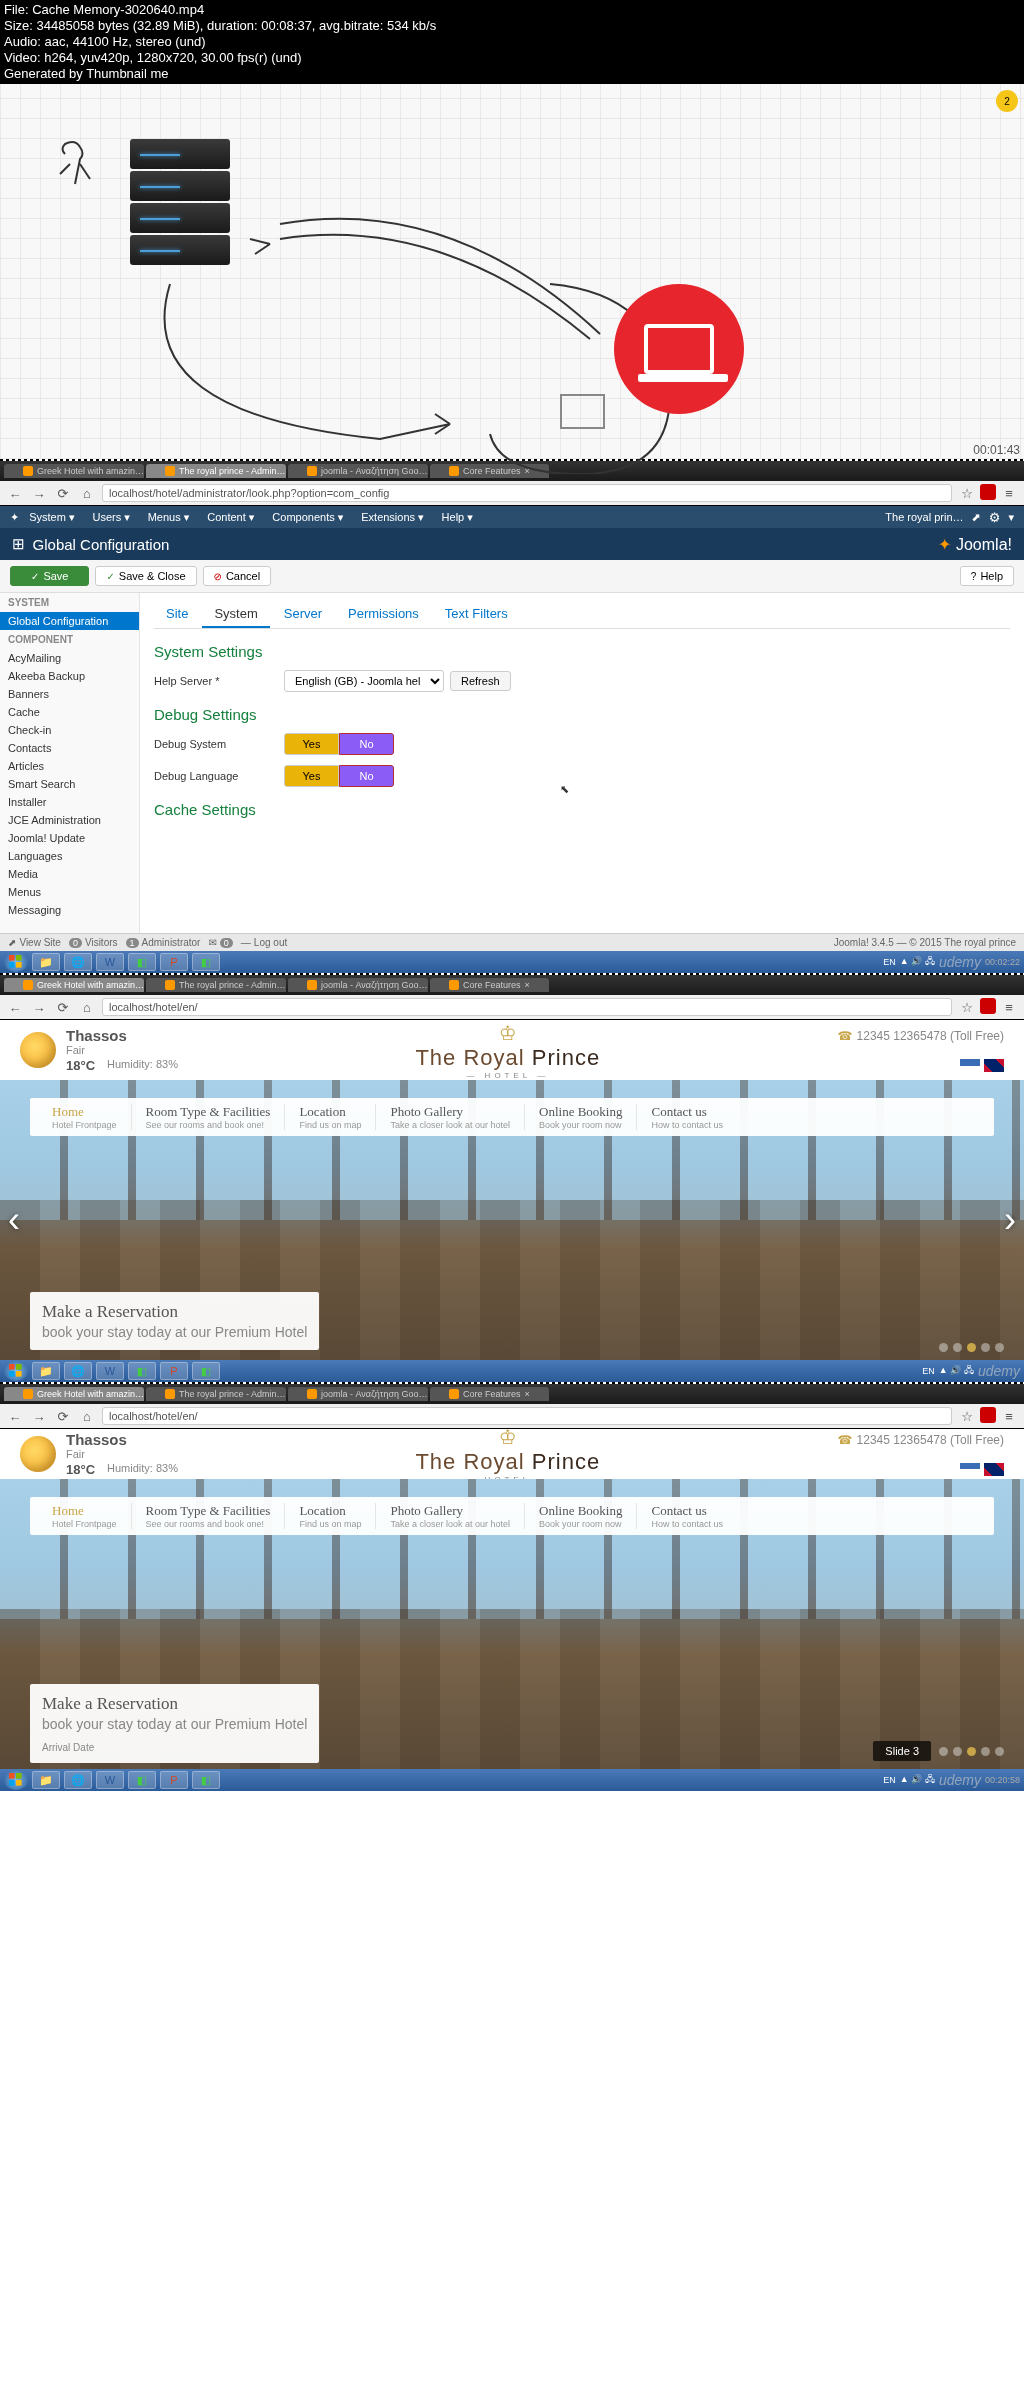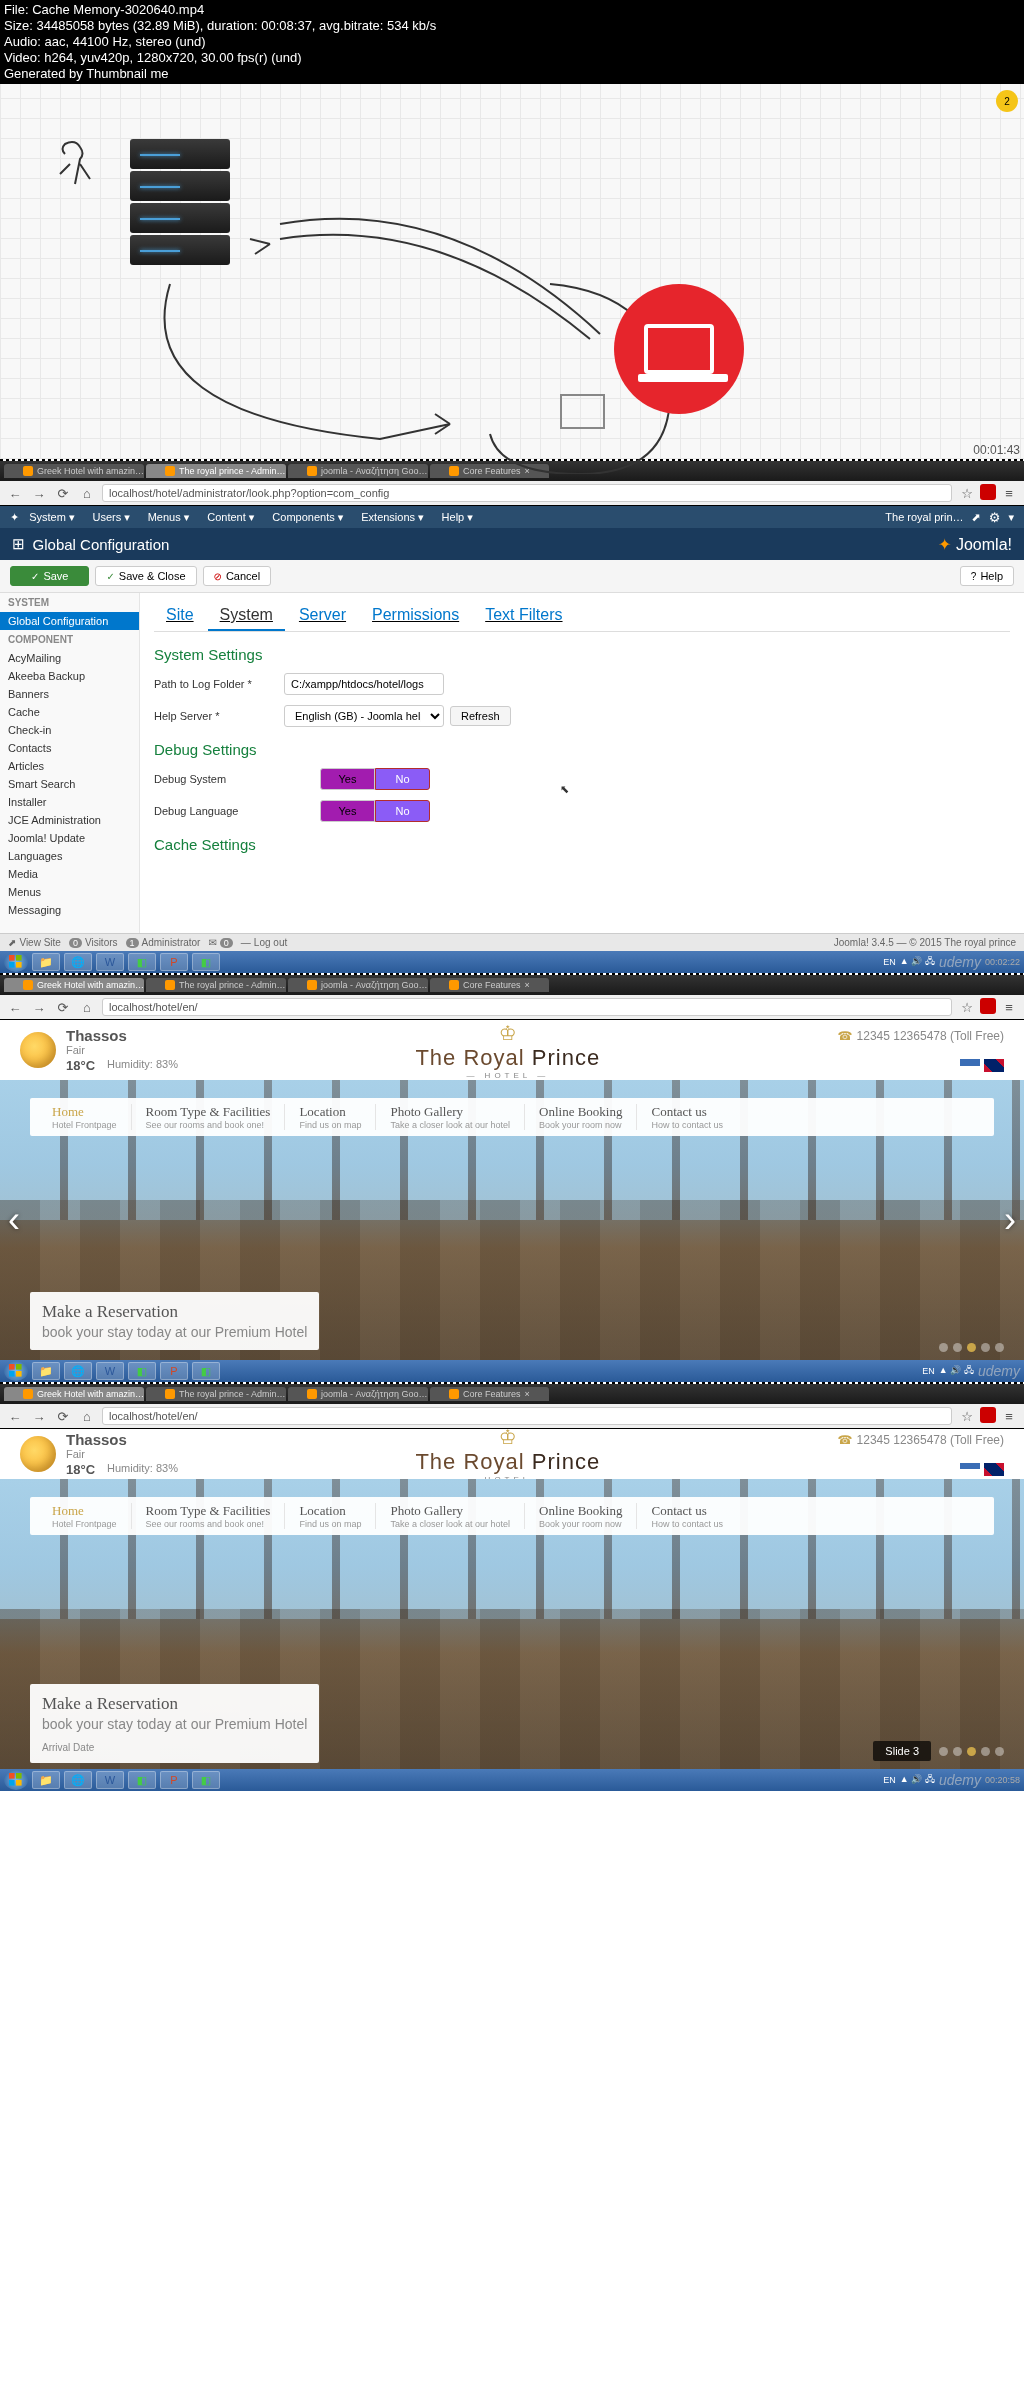--- a/index.html
+++ b/index.html
@@ -54,33 +54,33 @@
 .tb-icon.red { color: #c00; }
 .tb-icon.green { color: #3a8b3a; }
 
 .joomla-body { display: flex; min-height: 340px; }
 .joomla-sidebar { width: 140px; background: #f9f9f9; border-right: 1px solid #e5e5e5; font-size: 11px; }
 .sb-heading { color: #888; font-size: 10px; padding: 4px 8px; font-weight: bold; }
 .sb-item { padding: 3px 8px; color: #333; cursor: pointer; }
 .sb-item.active { background: #0077cc; color: #fff; }
 
 .joomla-content { flex: 1; padding: 8px 14px; }
-.config-tabs { display: flex; gap: 2px; border-bottom: 1px solid #ddd; margin-bottom: 14px; font-size: 16px; text-decoration: underline; }
+.config-tabs { display: flex; gap: 2px; border-bottom: 1px solid #ddd; margin-bottom: 14px; font-size: 13px; }
 .config-tab { padding: 5px 12px; color: #0077cc; cursor: pointer; }
 .config-tab.active { border-bottom: 2px solid #0077cc; color: #333; }
 
 .section-title { font-size: 15px; color: #15803d; margin: 14px 0 10px; font-weight: normal; }
 .form-row { display: flex; align-items: center; margin-bottom: 10px; font-size: 11px; }
 .form-label { width: 130px; color: #333; }
 .form-input { width: 160px; height: 22px; border: 1px solid #ccc; border-radius: 3px; padding: 0 6px; font-size: 11px; }
 .form-select { width: 160px; height: 22px; border: 1px solid #ccc; border-radius: 3px; padding: 0 6px; font-size: 11px; background: #fff; }
 .refresh-btn { margin-left: 6px; padding: 3px 10px; font-size: 11px; border: 1px solid #ccc; background: #f5f5f5; border-radius: 3px; cursor: pointer; }
 .toggle { display: flex; }
 .toggle-opt { width: 55px; height: 22px; display: flex; align-items: center; justify-content: center; font-size: 11px; border: 1px solid #ccc; cursor: pointer; }
-.toggle-opt.yes { background: #a21caf; border-radius: 3px 0 0 3px; margin-left: 36px; }
+.toggle-opt.yes { background: #eab308; border-radius: 3px 0 0 3px; }
 .toggle-opt.no { background: #8b5cf6; color: #fff; border-color: #b32d2d; border-radius: 0 3px 3px 0; }
 .cursor-marker { position: absolute; font-size: 11px; color: #333; }
 
 .joomla-footer { background: #e8e8e8; height: 18px; display: flex; align-items: center; padding: 0 8px; font-size: 10px; color: #666; gap: 8px; border-top: 1px solid #ccc; }
 .jf-item { display: flex; align-items: center; gap: 3px; }
 .jf-badge { background: #888; color: #fff; padding: 0 4px; border-radius: 7px; font-size: 9px; }
 .jf-right { margin-left: auto; }
 
 
 .taskbar { height: 22px; background: linear-gradient(#4a7ab8, #2a5a98); display: flex; align-items: center; padding: 0 4px; gap: 4px; }
@@ -293,24 +293,20 @@
       <div class="config-tabs">
         <div class="config-tab">Site</div>
         <div class="config-tab active">System</div>
         <div class="config-tab">Server</div>
         <div class="config-tab">Permissions</div>
         <div class="config-tab">Text Filters</div>
       </div>
 
       <h3 class="section-title">System Settings</h3>
       <div class="form-row">
-        <label class="form-label">Path to Log Folder *</label>
-        <input class="form-input" value="C:/xampp/htdocs/hotel/logs" style="">
-      </div>
-      <div class="form-row">
         <label class="form-label">Help Server *</label>
         <select class="form-select"><option>English (GB) - Joomla help wiki</option></select>
         <button class="refresh-btn">Refresh</button>
       </div>
 
       <h3 class="section-title">Debug Settings</h3>
       <div class="form-row">
         <label class="form-label">Debug System</label>
         <div class="toggle">
           <div class="toggle-opt yes">Yes</div>

